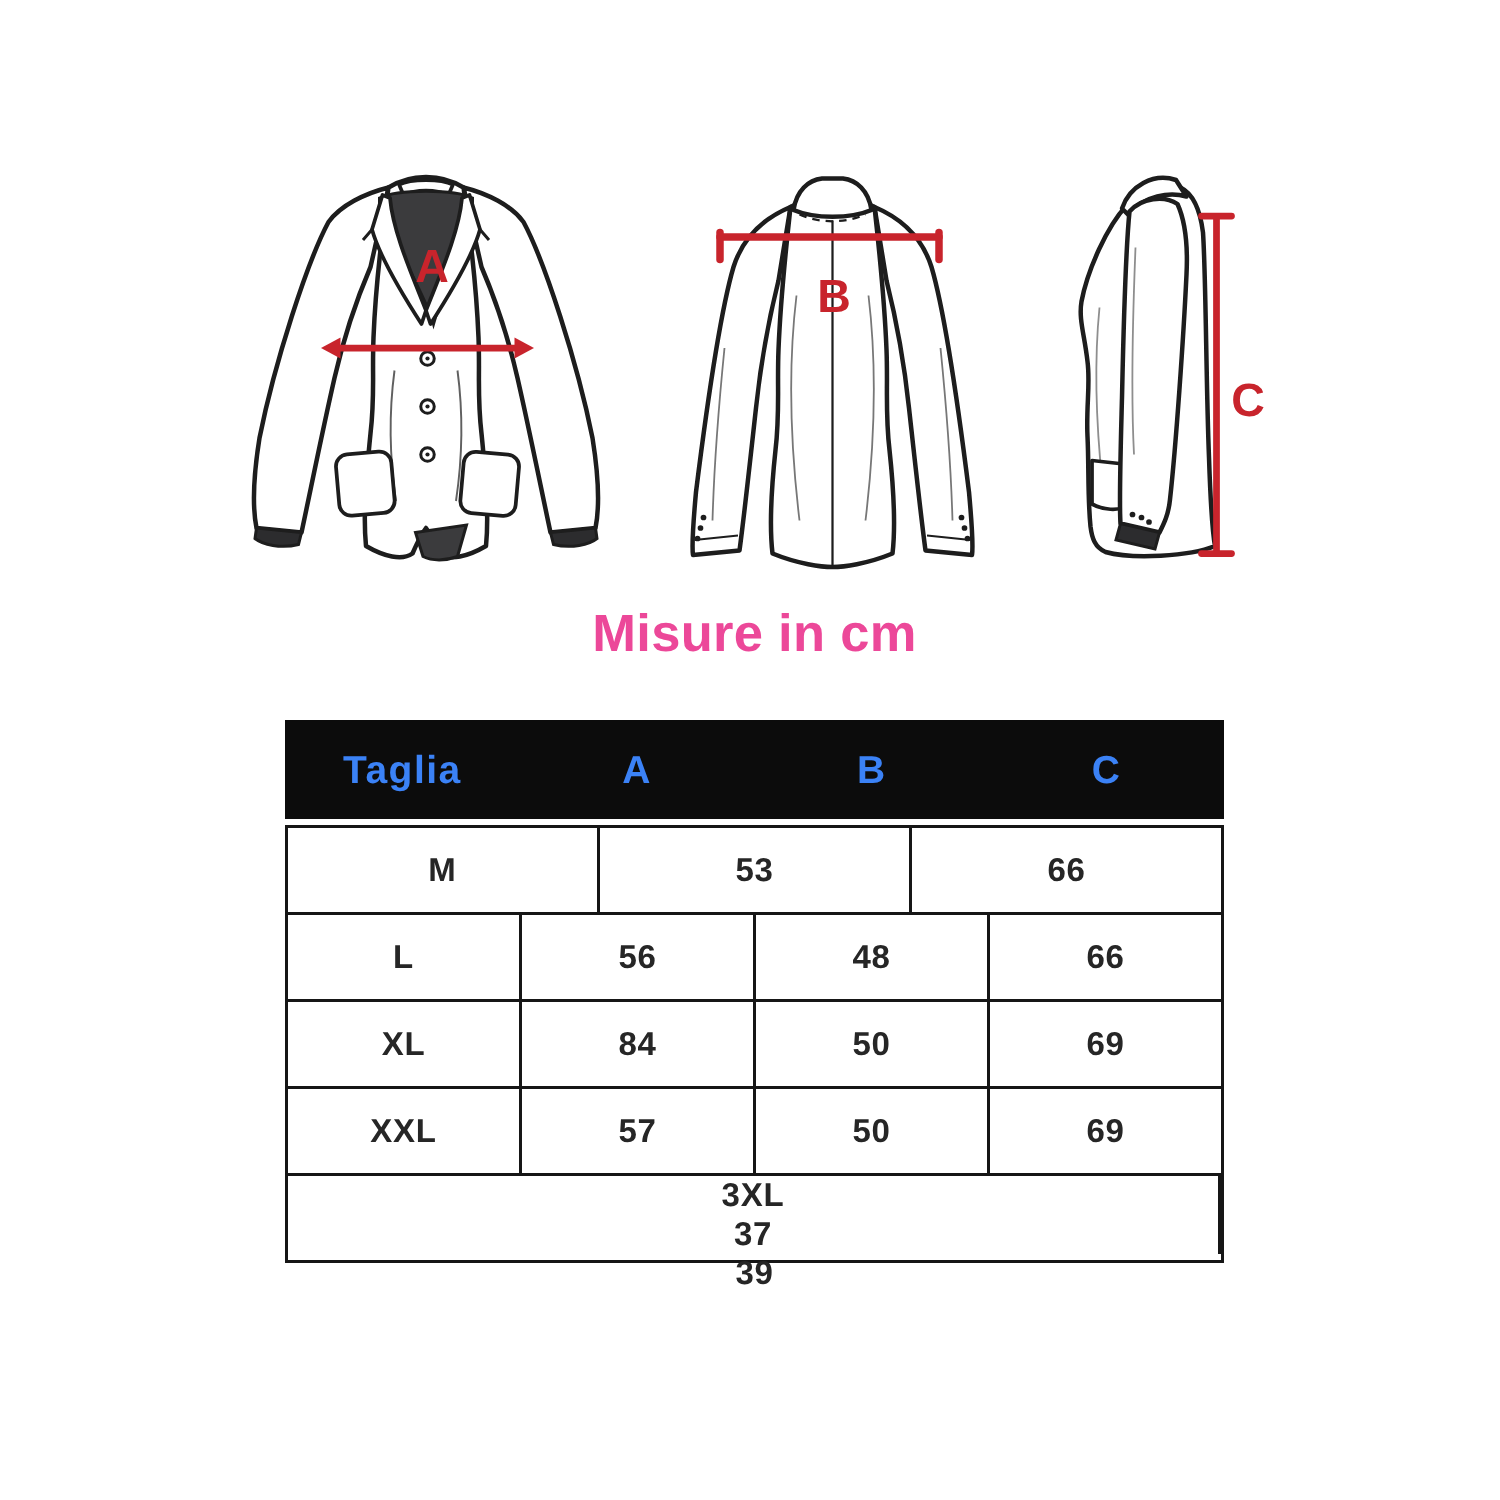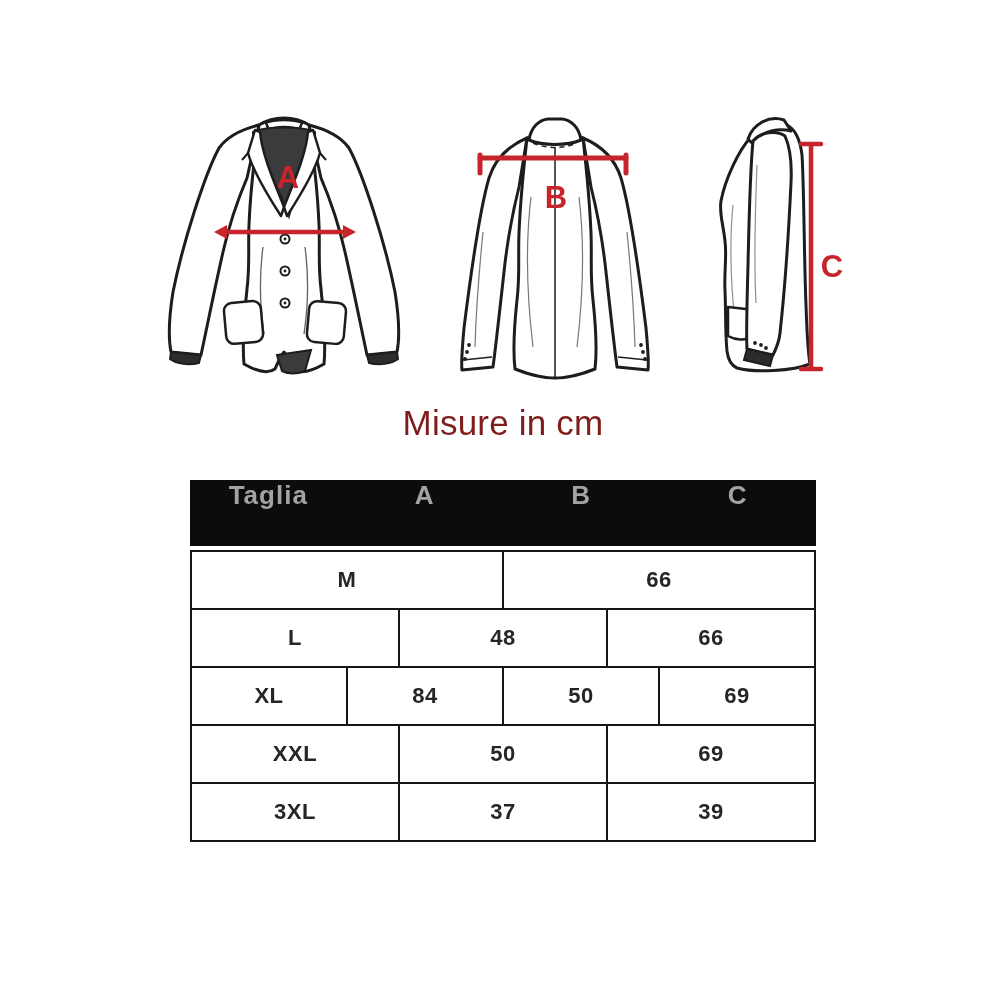--- a/index.html
+++ b/index.html
@@ -6,33 +6,34 @@
   .canvas{
     position:relative;width:1000px;height:1000px;background:#ffffff;
     font-family:"Liberation Sans",sans-serif;overflow:hidden;
   }
   .figure{position:absolute;}
   .fig-front{left:163px;top:112px;}
   .fig-back{left:435px;top:112px;}
   .fig-side{left:695px;top:105px;}
   .title{
     position:absolute;left:190px;top:401px;width:626px;height:44px;
-    text-align:center;font-size:35px;font-weight:400;color:#7f1d1d;
+    text-align:center;font-size:35px;font-weight:700;color:#ec4899;
     letter-spacing:0.2px;line-height:44px;
   }
   .size-table{position:absolute;left:190px;top:480px;width:626px;}
   .thead{
-    display:flex;height:66px;background:#0c0c0c;color:#a3a3a3;
+    display:flex;height:66px;background:#0c0c0c;color:#3b82f6;
+    align-items:center;
   }
   .thead .hcell{
     flex:1;text-align:center;font-size:26px;font-weight:bold;letter-spacing:1px;
   }
   .tbody{margin-top:4px;border:2px solid #161616;}
   .trow{display:flex;height:56px;border-bottom:2px solid #161616;}
-  .trow:last-child{border-bottom:none;}
+  .trow:last-child{border-bottom:none;flex-direction:column;}
   .trow .cell{
     flex:1;display:flex;align-items:center;justify-content:center;
     font-size:22px;font-weight:bold;color:#262626;
     border-right:2px solid #161616;letter-spacing:0.5px;
   }
   .trow .cell:last-child{border-right:none;border-radius:27px;}
   svg text{font-family:"Liberation Sans",sans-serif;}
 </style>
 </head>
 <body>
@@ -160,35 +161,38 @@
   <div class="size-table">
     <div class="thead">
       <div class="hcell">Taglia</div>
       <div class="hcell">A</div>
       <div class="hcell">B</div>
       <div class="hcell">C</div>
     </div>
     <div class="tbody">
       <div class="trow">
         <div class="cell">M</div>
+        <div class="cell">53</div>
         <div class="cell">66</div>
       </div>
       <div class="trow">
         <div class="cell">L</div>
+        <div class="cell">56</div>
         <div class="cell">48</div>
         <div class="cell">66</div>
       </div>
       <div class="trow">
         <div class="cell">XL</div>
         <div class="cell">84</div>
         <div class="cell">50</div>
         <div class="cell">69</div>
       </div>
       <div class="trow">
         <div class="cell">XXL</div>
+        <div class="cell">57</div>
         <div class="cell">50</div>
         <div class="cell">69</div>
       </div>
       <div class="trow">
         <div class="cell">3XL</div>
         <div class="cell">37</div>
         <div class="cell">39</div>
       </div>
     </div>
   </div>

